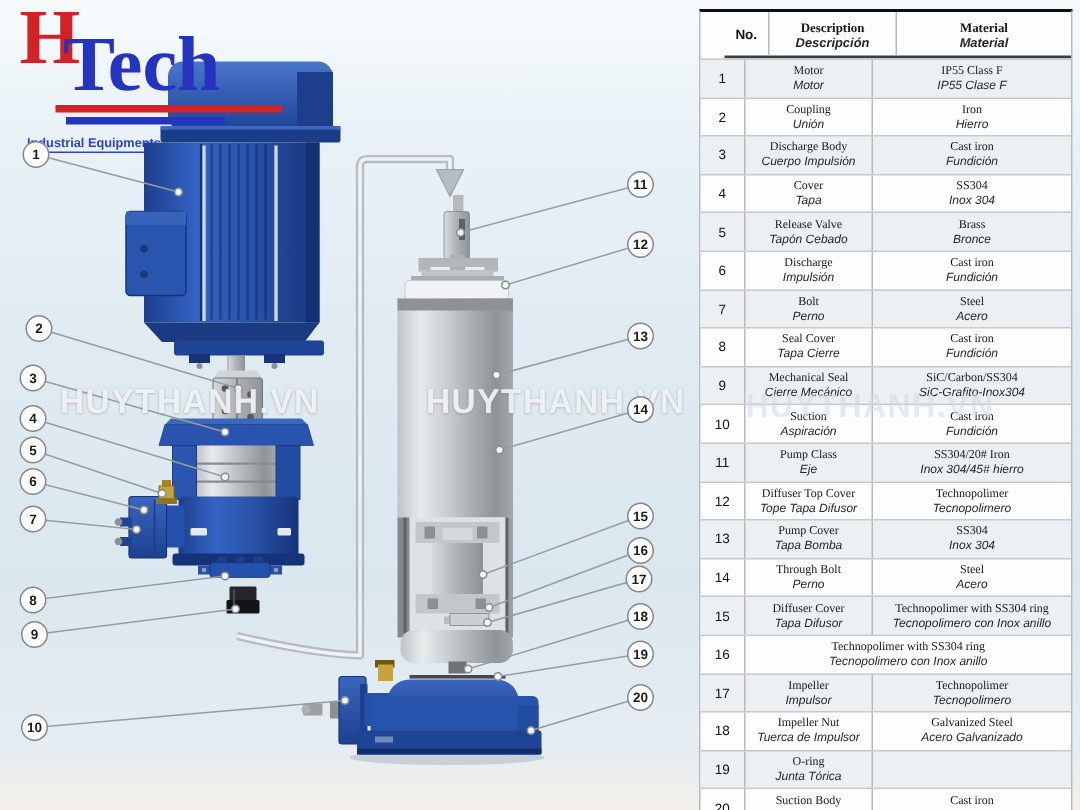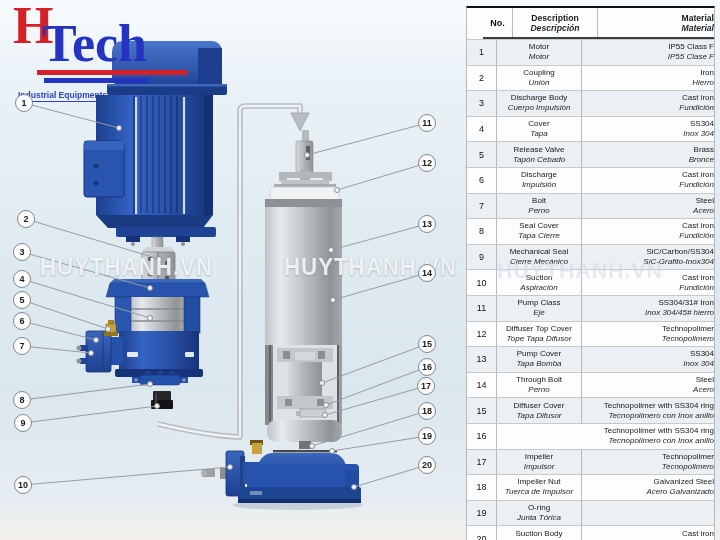--- a/index.html
+++ b/index.html
@@ -34,22 +34,22 @@
   .ptable{position:absolute;left:466px;top:6px;width:247px;z-index:3;
     border-top:2.5px solid #101010;border-bottom:2px solid #8f959b;
     border-left:1px solid #b6babd;border-right:1px solid #b6babd;background:#fdfdfe;}
   .thead{display:flex;height:29px;border-bottom:2px solid #3a3f45;background:#fdfdfe;margin-left:16px;}
   .trow{display:flex;height:24.6px;border-top:1px solid #c6cacd;}
   .trow.alt{background:#ecf0f3;}
   .c-no{width:30px;box-sizing:border-box;border-right:1px solid #b6babd;
     display:flex;align-items:center;justify-content:center;font-size:9px;color:#111;}
   .c-desc{width:85px;box-sizing:border-box;border-right:1px solid #b6babd;
     display:flex;flex-direction:column;align-items:center;justify-content:center;text-align:center;}
-  .c-mat{flex:1;display:flex;flex-direction:column;align-items:flex-end;justify-content:center;text-align:center;}
-  .en{font-size:8px;line-height:10px;color:#15181b;white-space:nowrap;}
+  .c-mat{flex:1;display:flex;flex-direction:column;align-items:center;justify-content:center;text-align:center;}
+  .en{font-size:8px;line-height:10px;color:#15181b;white-space:nowrap;font-family:Liberation Serif, serif;}
   .es{font-size:8px;line-height:10px;font-style:italic;color:#23262a;white-space:nowrap;}
   .thead .en,.thead .es{font-weight:bold;font-size:8.6px;}
   .thead .c-no{font-weight:bold;font-size:9px;}
 </style>
 </head>
 <body>
 
 <div id="stage">
 
   <div class="logo-tagline">Industrial Equipments -</div>
@@ -424,21 +424,21 @@
         <div class="es">Fundición</div>
       </div>
     </div>
         <div class="trow alt">
       <div class="c-no">11</div>
       <div class="c-desc">
         <div class="en">Pump Class</div>
         <div class="es">Eje</div>
       </div>
       <div class="c-mat">
-        <div class="en">SS304/31# Iron</div>
+        <div class="en">SS304/20# Iron</div>
         <div class="es">Inox 304/45# hierro</div>
       </div>
     </div>
         <div class="trow">
       <div class="c-no">12</div>
       <div class="c-desc">
         <div class="en">Diffuser Top Cover</div>
         <div class="es">Tope Tapa Difusor</div>
       </div>
       <div class="c-mat">

